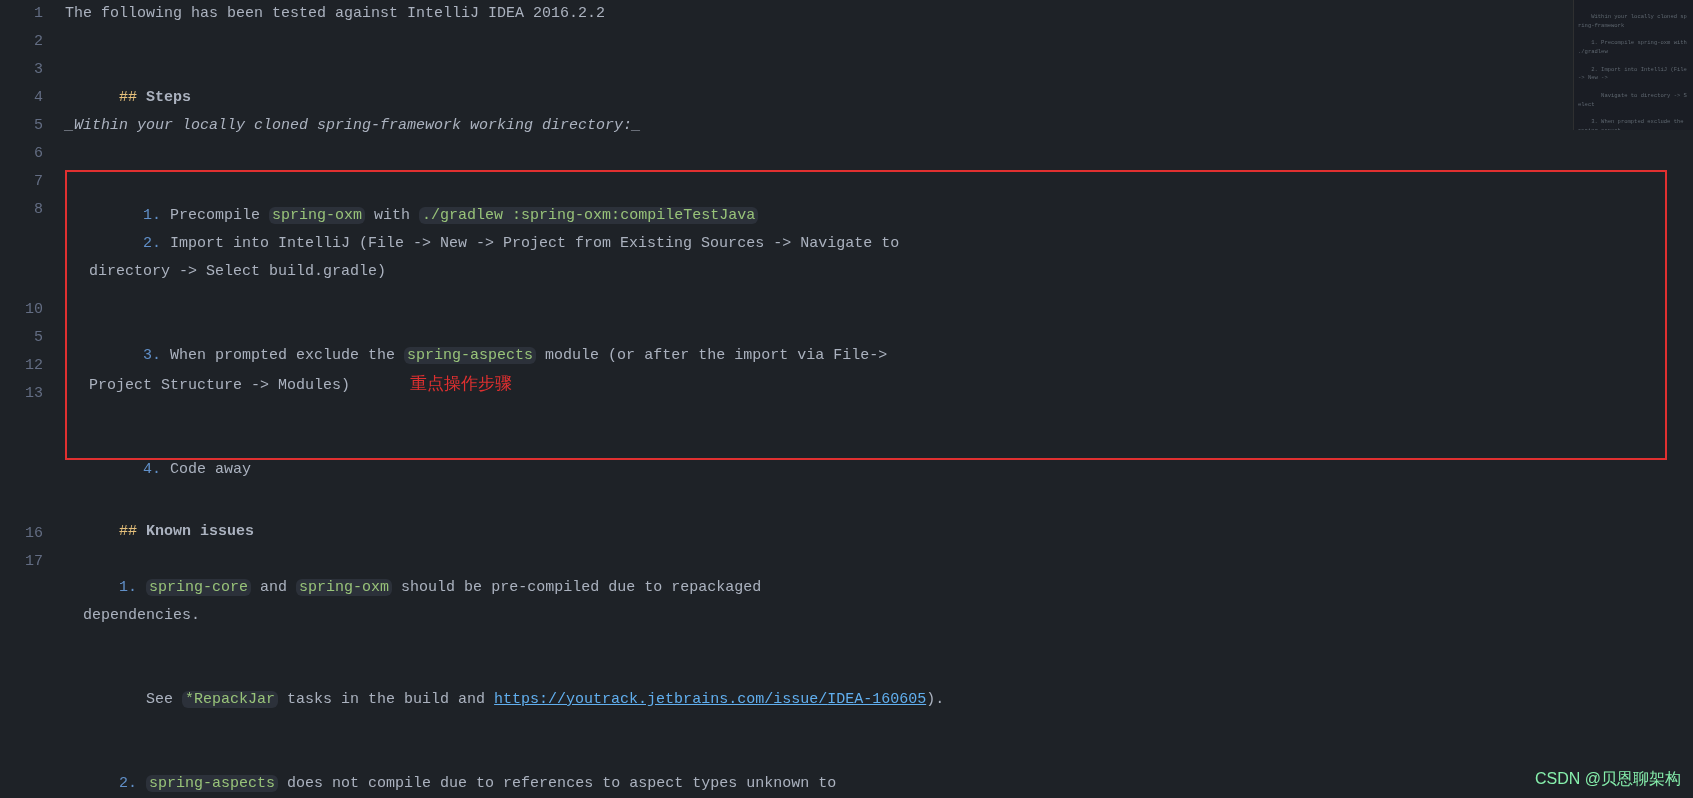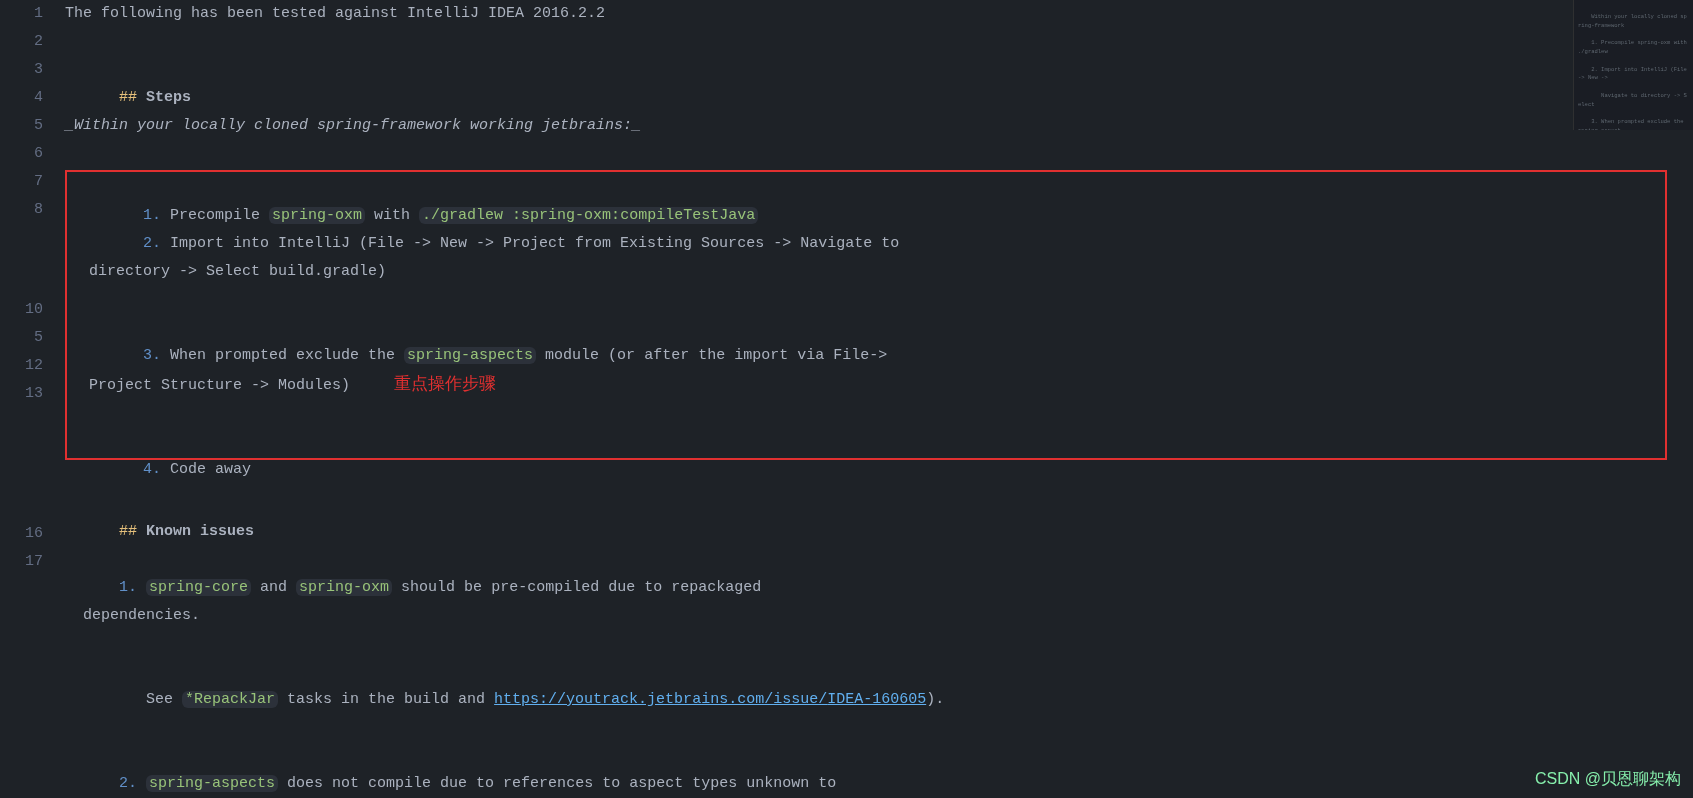--- a/index.html
+++ b/index.html
@@ -144,38 +144,38 @@
     <div class="code-line">The following has been tested against IntelliJ IDEA 2016.2.2</div>
 
     <div class="code-line"></div>
 
     <div class="code-line">
       <span class="hash">##</span><span class="heading"> Steps</span>
     </div>
 
     <div class="code-line"></div>
 
-    <div class="code-line italic-line">_Within your locally cloned spring-framework working jetbrains:_</div>
+    <div class="code-line italic-line">_Within your locally cloned spring-framework working directory:_</div>
 
     <div class="code-line"></div>
 
     <div class="highlighted-box">
 
       <div class="code-line">
         <span class="list-num">1.</span><span> Precompile </span><span class="inline-code">spring-oxm</span><span> with </span><span class="inline-code">./gradlew :spring-oxm:compileTestJava</span>
       </div>
 
       <div class="code-line tall">
         <span class="list-num">2.</span><span> Import into IntelliJ (File -&gt; New -&gt; Project from Existing Sources -&gt; Navigate to
   directory -&gt; Select build.gradle)</span>
       </div>
 
       <div class="code-line tall" style="position:relative;">
         <span class="list-num">3.</span><span> When prompted exclude the </span><span class="inline-code">spring-aspects</span><span> module (or after the import via File-&gt;
-  Project Structure -&gt; Modules)</span><span class="annotation-text" style="margin-left: 44px;">重点操作步骤</span>
+  Project Structure -&gt; Modules)</span><span class="annotation-text" style="margin-left: 60px;">重点操作步骤</span>
       </div>
 
       <div class="code-line">
         <span class="list-num">4.</span><span> Code away</span>
       </div>
     </div>
 
     <div class="code-line"></div>
 
     <div class="code-line">

